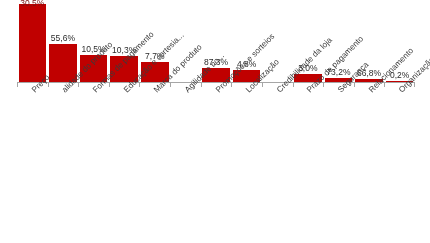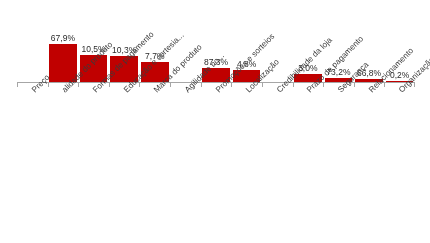--- a/index.html
+++ b/index.html
@@ -96,23 +96,27 @@
     text-align: left;
   }
   .cat-label > span { direction: ltr; unicode-bidi: embed; }
 </style>
 </head>
 <body>
 
 <div id="chart-root">
 
   <div id="plot-area">
+      <div class="bar-slot" style="left: 1.5px; width: 27.6154px;">
+        <div class="bar" title="Preço: 30,5%" style="height: 78.1562px; background: rgb(192, 0, 0);"></div>
+        <div class="bar-value" style="color: rgb(122, 18, 18); bottom: 74px;">30,5%</div>
+      </div>
       <div class="bar-slot" style="left: 32.1154px; width: 27.6154px;">
         <div class="bar" title="alidade do produto: 15,0%" style="height: 38.4375px; background: rgb(192, 0, 0);"></div>
-        <div class="bar-value" style="color: rgb(43, 43, 43); bottom: 39.4375px;">67,9%</div>
+        <div class="bar-value" style="color: rgb(43, 43, 43); bottom: 39.4375px;">55,6%</div>
       </div>
       <div class="bar-slot" style="left: 62.7308px; width: 27.6154px;">
         <div class="bar" title="Formas de pagamento: 10,5%" style="height: 26.9062px; background: rgb(192, 0, 0);"></div>
         <div class="bar-value" style="color: rgb(43, 43, 43); bottom: 27.9062px;">10,5%</div>
       </div>
       <div class="bar-slot" style="left: 93.3462px; width: 27.6154px;">
         <div class="bar" title="Educação e cortesia...: 10,3%" style="height: 26.3938px; background: rgb(192, 0, 0);"></div>
         <div class="bar-value" style="color: rgb(43, 43, 43); bottom: 27.3938px;">10,3%</div>
       </div>
       <div class="bar-slot" style="left: 123.962px; width: 27.6154px;">

